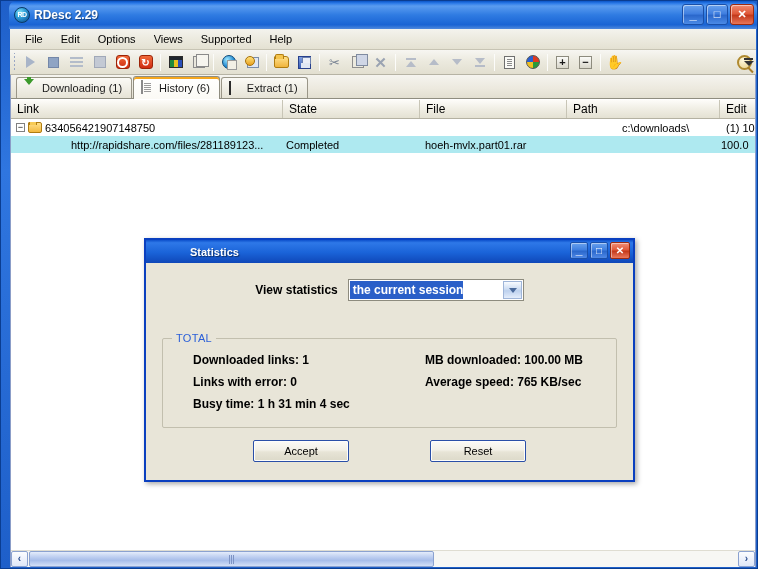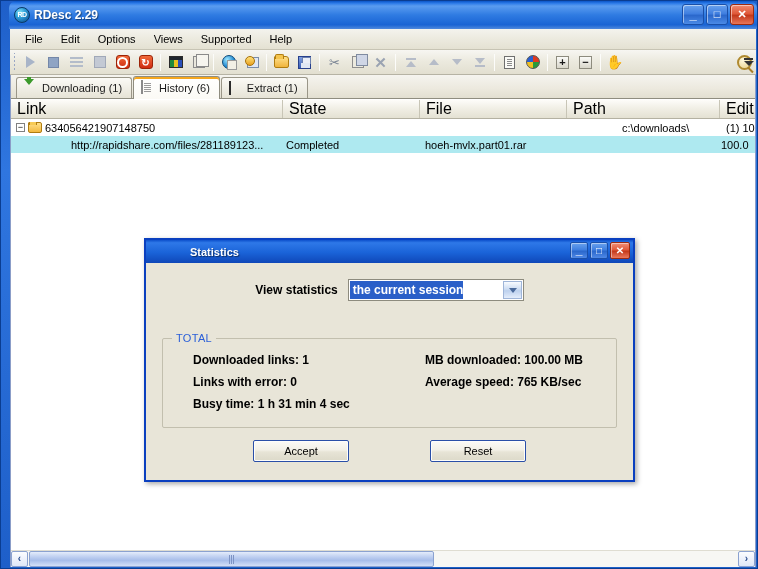--- a/index.html
+++ b/index.html
@@ -261,21 +261,21 @@
     background: #ffffff;
     position: relative;
     overflow: hidden;
     border-top: 1px solid #ffffff;
   }
   #list-header {
     height: 19px;
     display: flex;
     background: linear-gradient(to bottom, #fdfcf9 0%, #f0eee4 50%, #e4e1d3 100%);
     border-bottom: 1px solid #b4b1a2;
-    font-size: 16px;
+    font-size: 12px;
   }
   .col-h {
     display: flex;
     align-items: center;
     padding-left: 6px;
     border-right: 1px solid #c8c5b6;
     color: #000;
     white-space: nowrap;
     overflow: hidden;
     flex: none;

